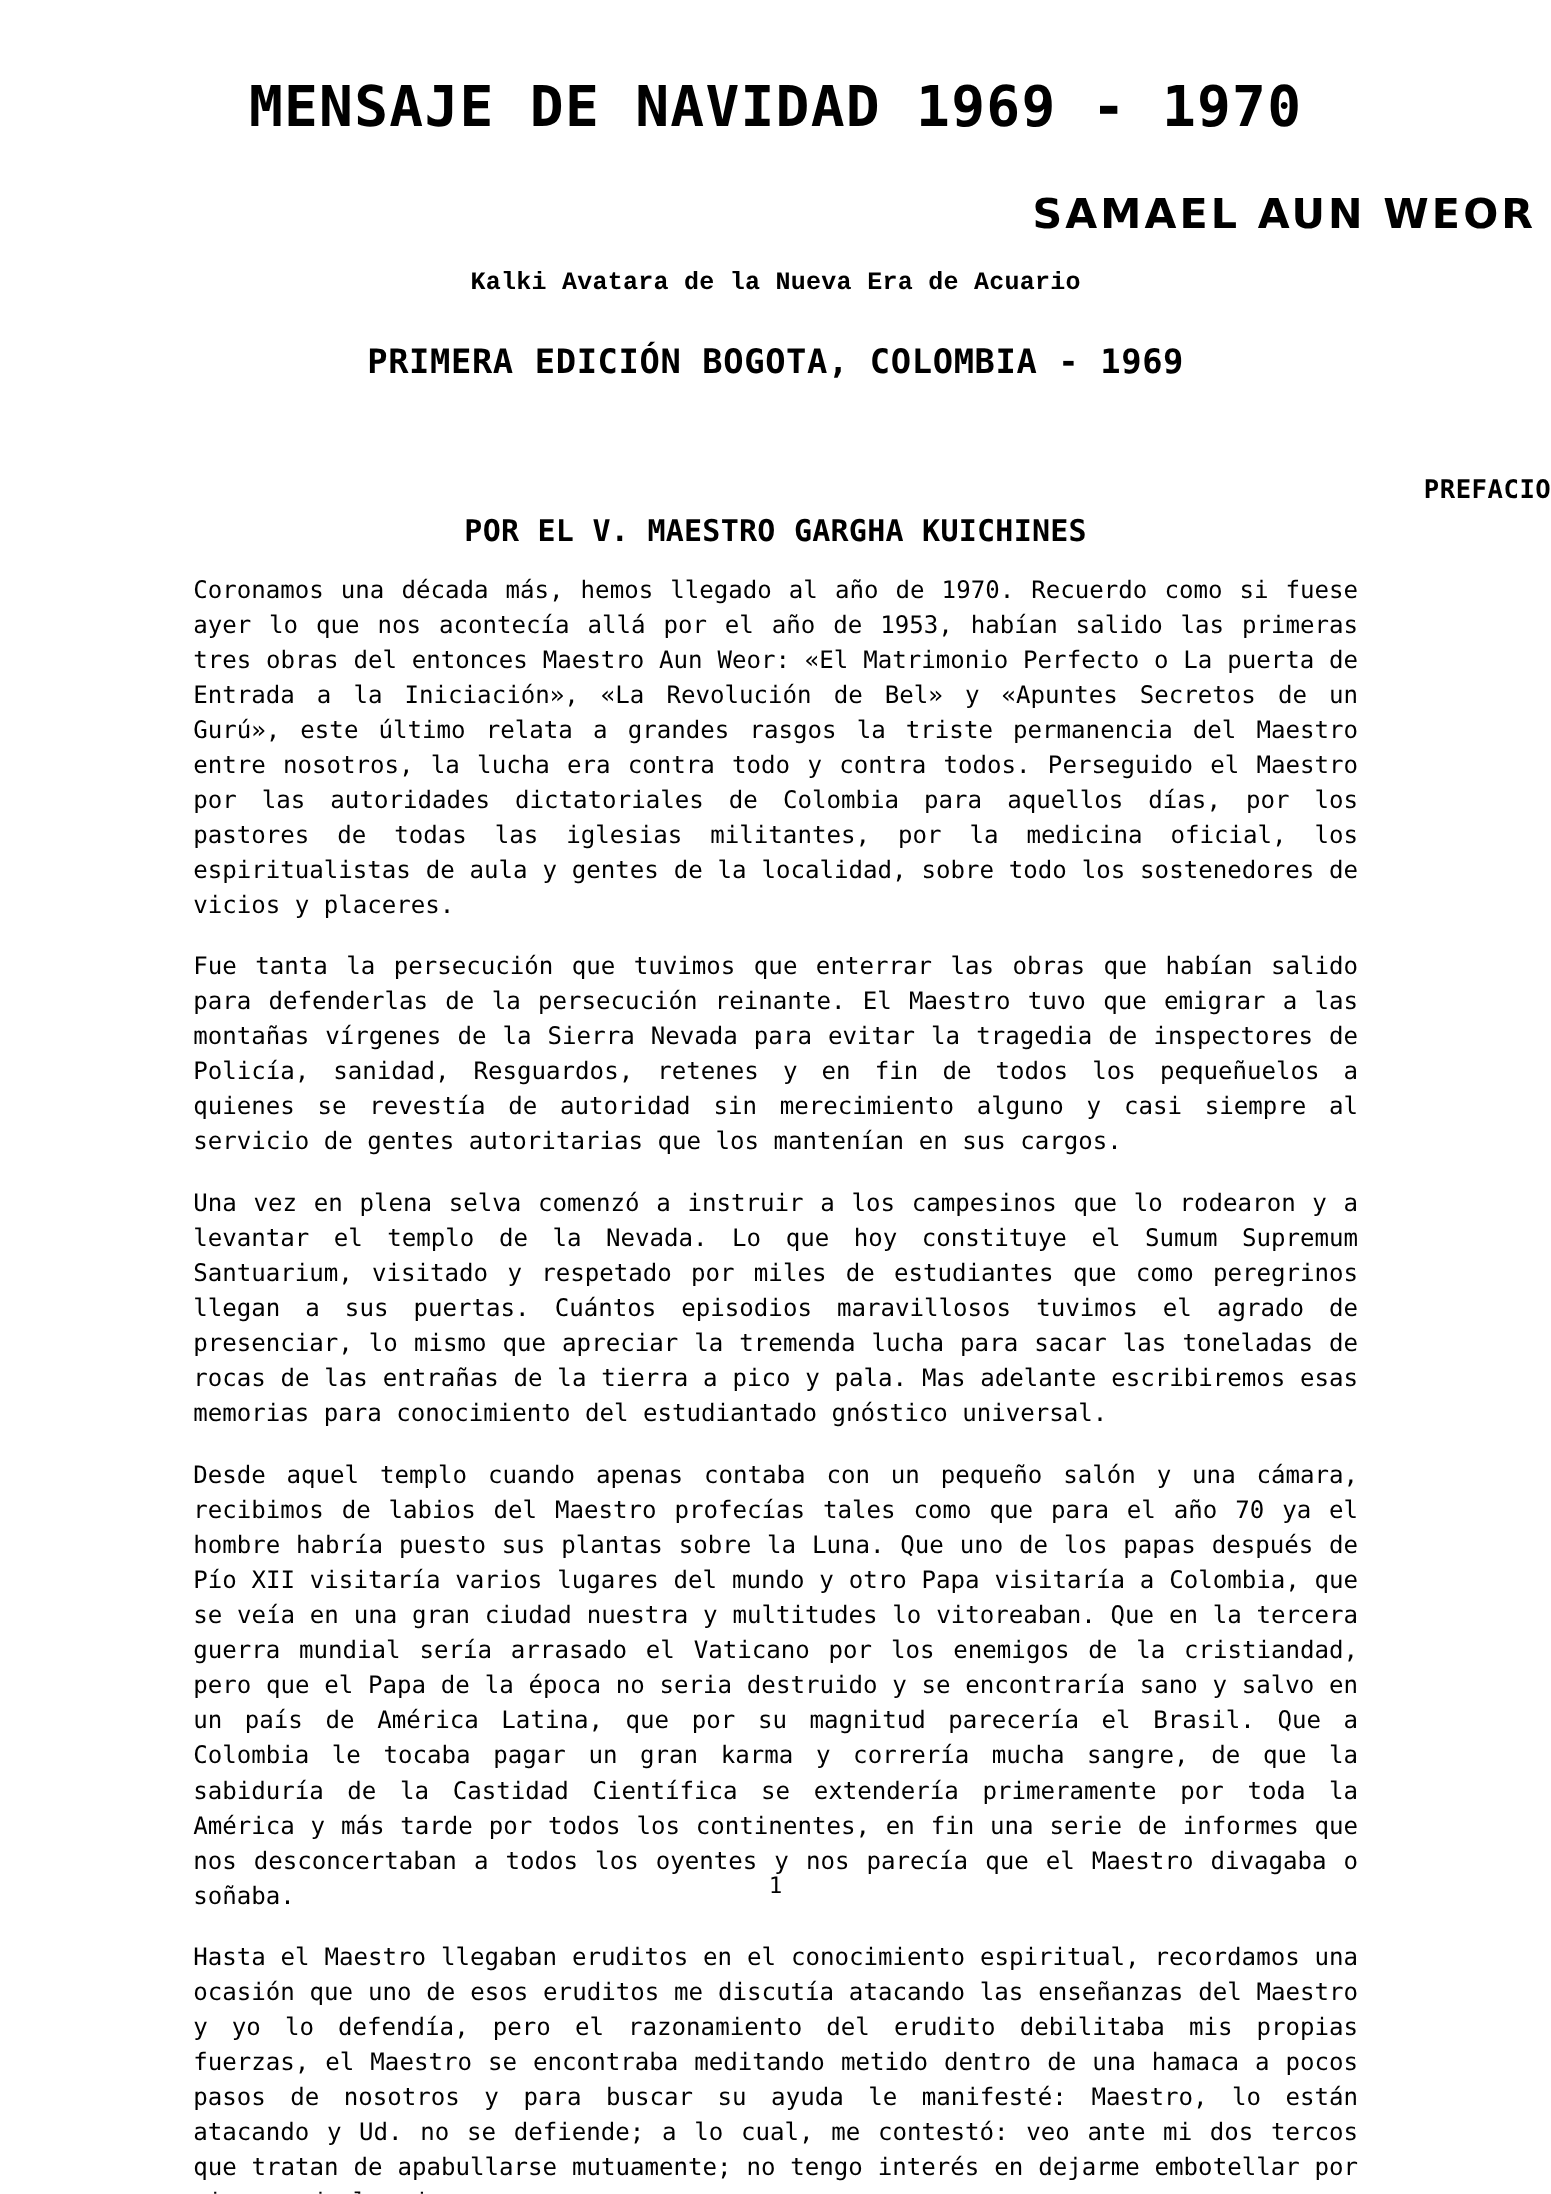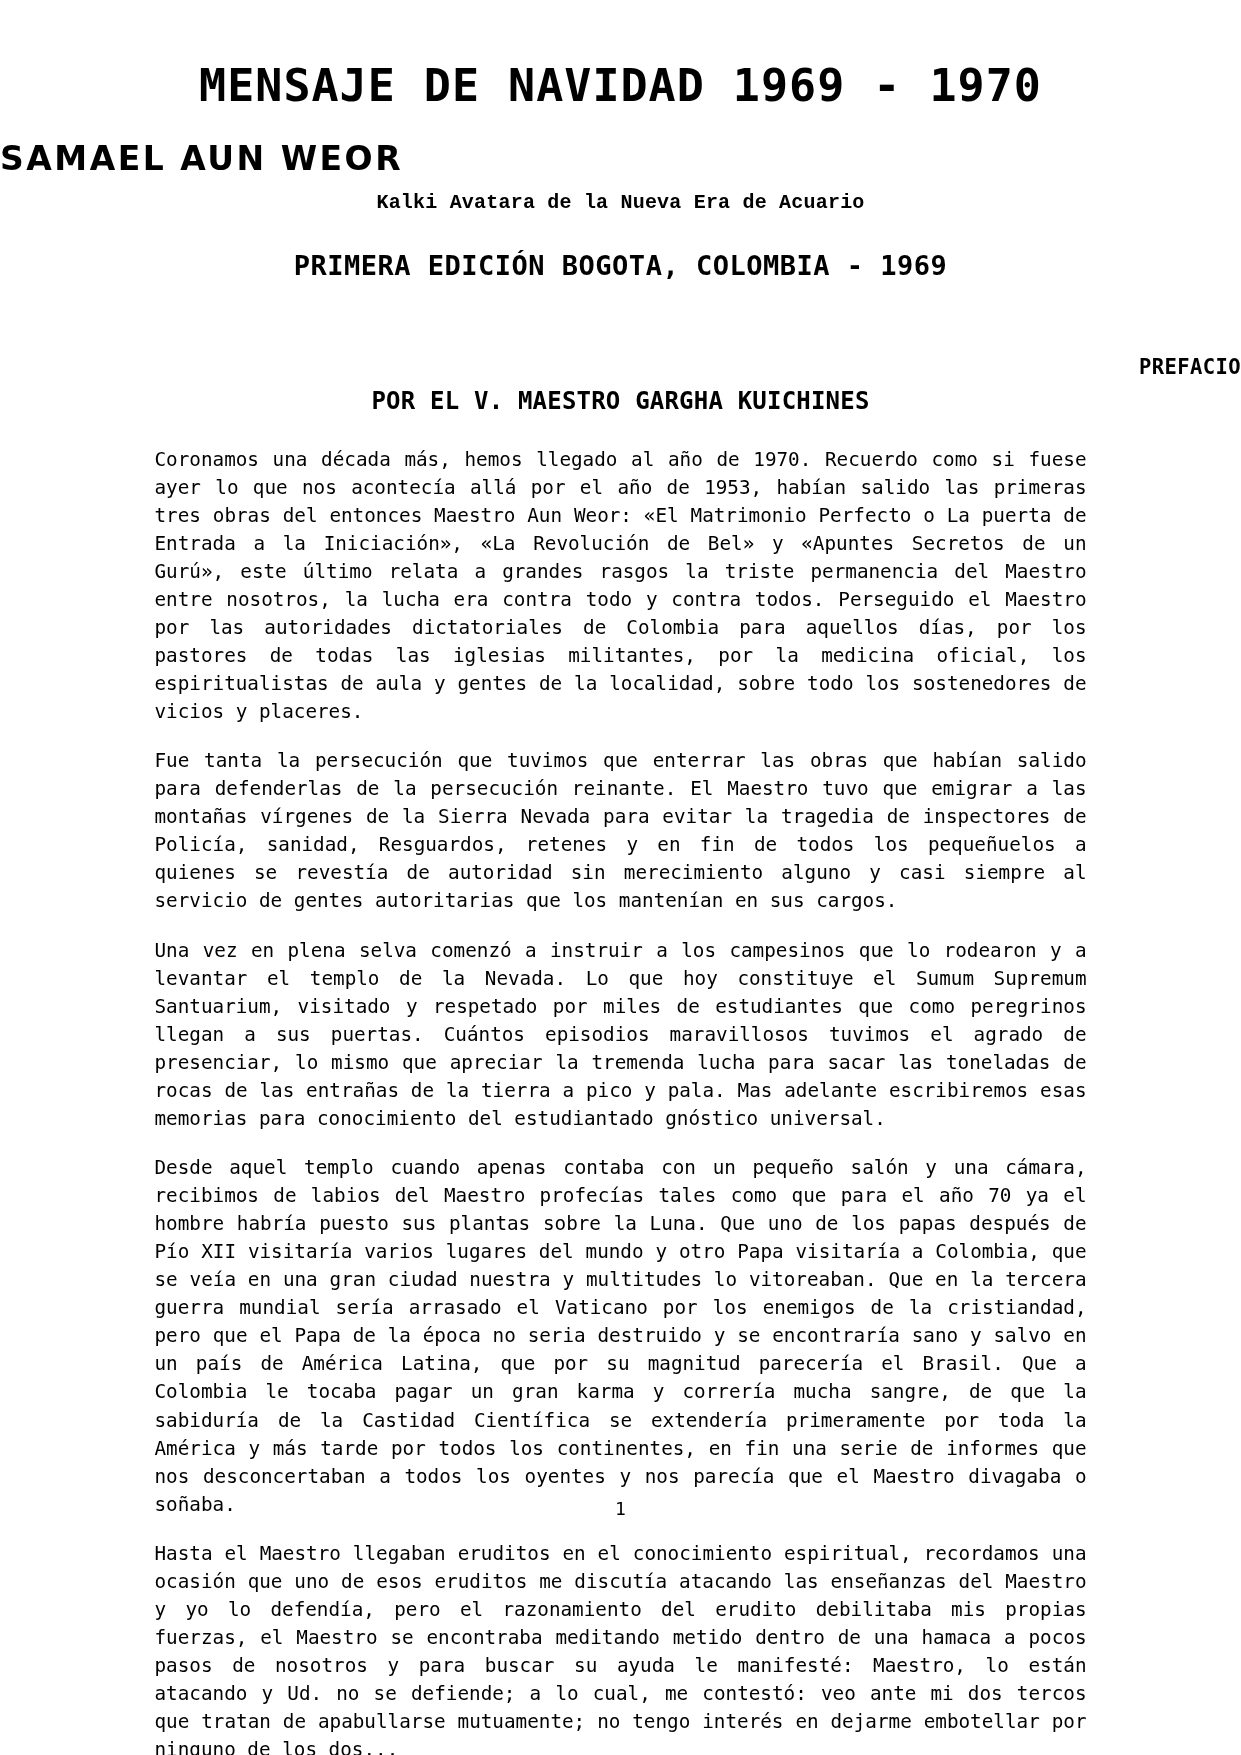--- a/index.html
+++ b/index.html
@@ -42,26 +42,26 @@
     font-weight: bold;
     font-size: 19.5px;
     line-height: 1.45;
     margin: 0;
     padding-top: 32px;
     letter-spacing: 0.2px;
   }
   .title-sub .l2 { display: block; }
 
   .author-name {
-    text-align: left;
+    text-align: right;
     font-family: "DejaVu Sans", "Liberation Sans", sans-serif;
     font-weight: bold;
     font-size: 33px;
     letter-spacing: 2.5px;
-    margin: 0;
+    margin: 12px;
     padding-top: 32px;
     line-height: 1.1;
   }
 
   .author-desc {
     text-align: center;
     font-family: Liberation Mono, monospace;
     font-weight: bold;
     font-size: 20px;
     margin: 0;
@@ -106,21 +106,21 @@
     margin: 0 auto;
     padding-top: 19px;
     width: 932px;
   }
   .body-text p {
     font-family: "DejaVu Sans Mono", "Liberation Mono", monospace;
     font-size: 19.3px;
     line-height: 1.455;
     text-align: justify;
     text-justify: inter-word;
-    margin: 12px 0 21px 0;
+    margin: 0 0 21px 0;
     hyphens: none;
     word-spacing: 0px;
   }
   .body-text p:last-child { margin-bottom: 0; }
 
   
   .page-number {
     position: absolute;
     left: 0;
     right: 0;

